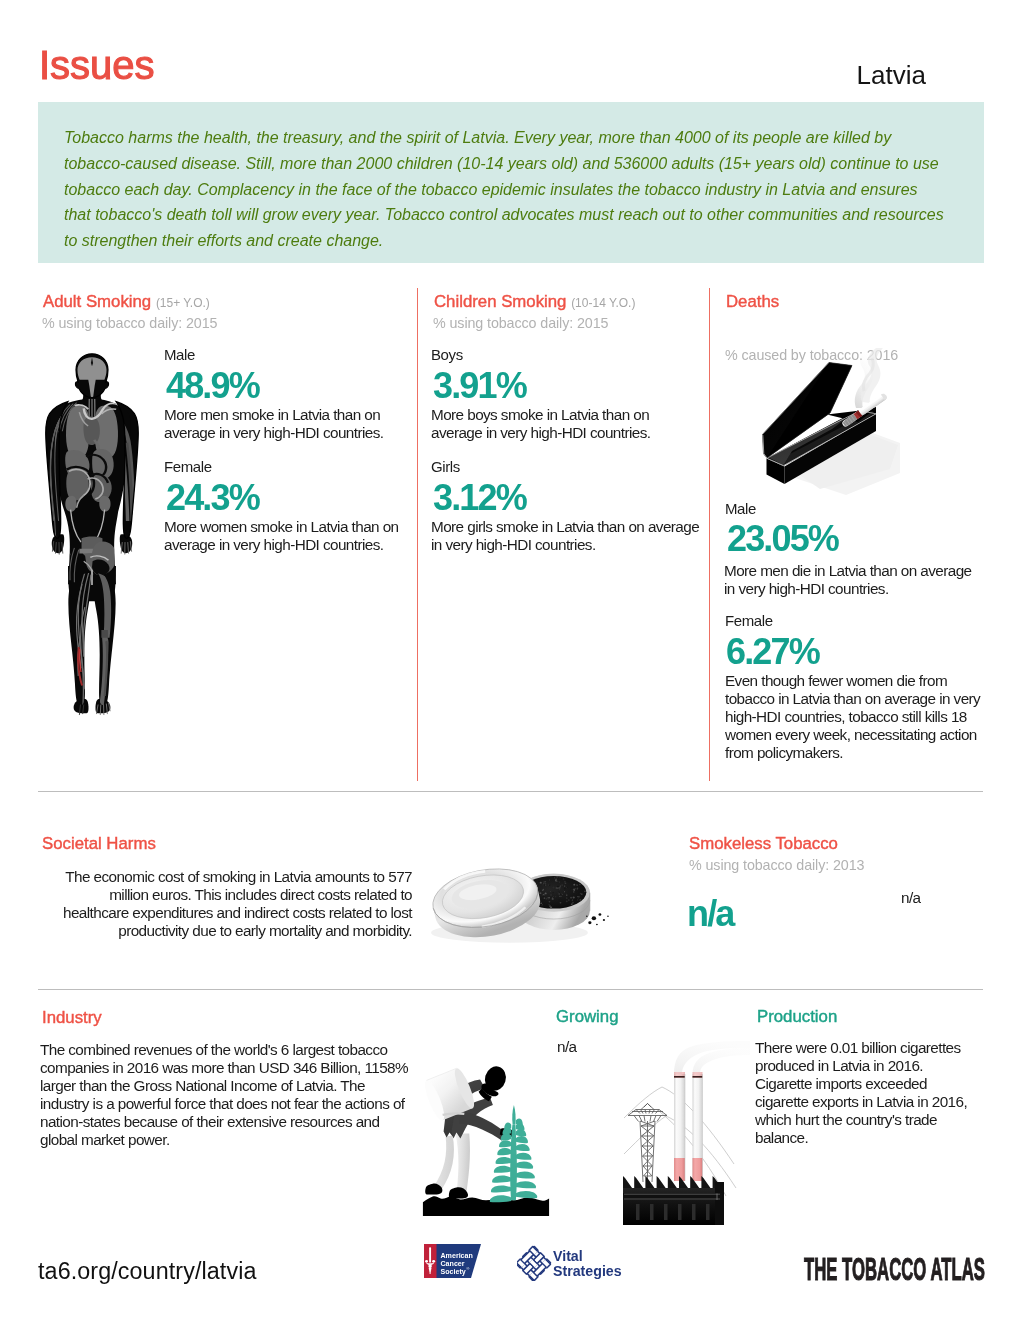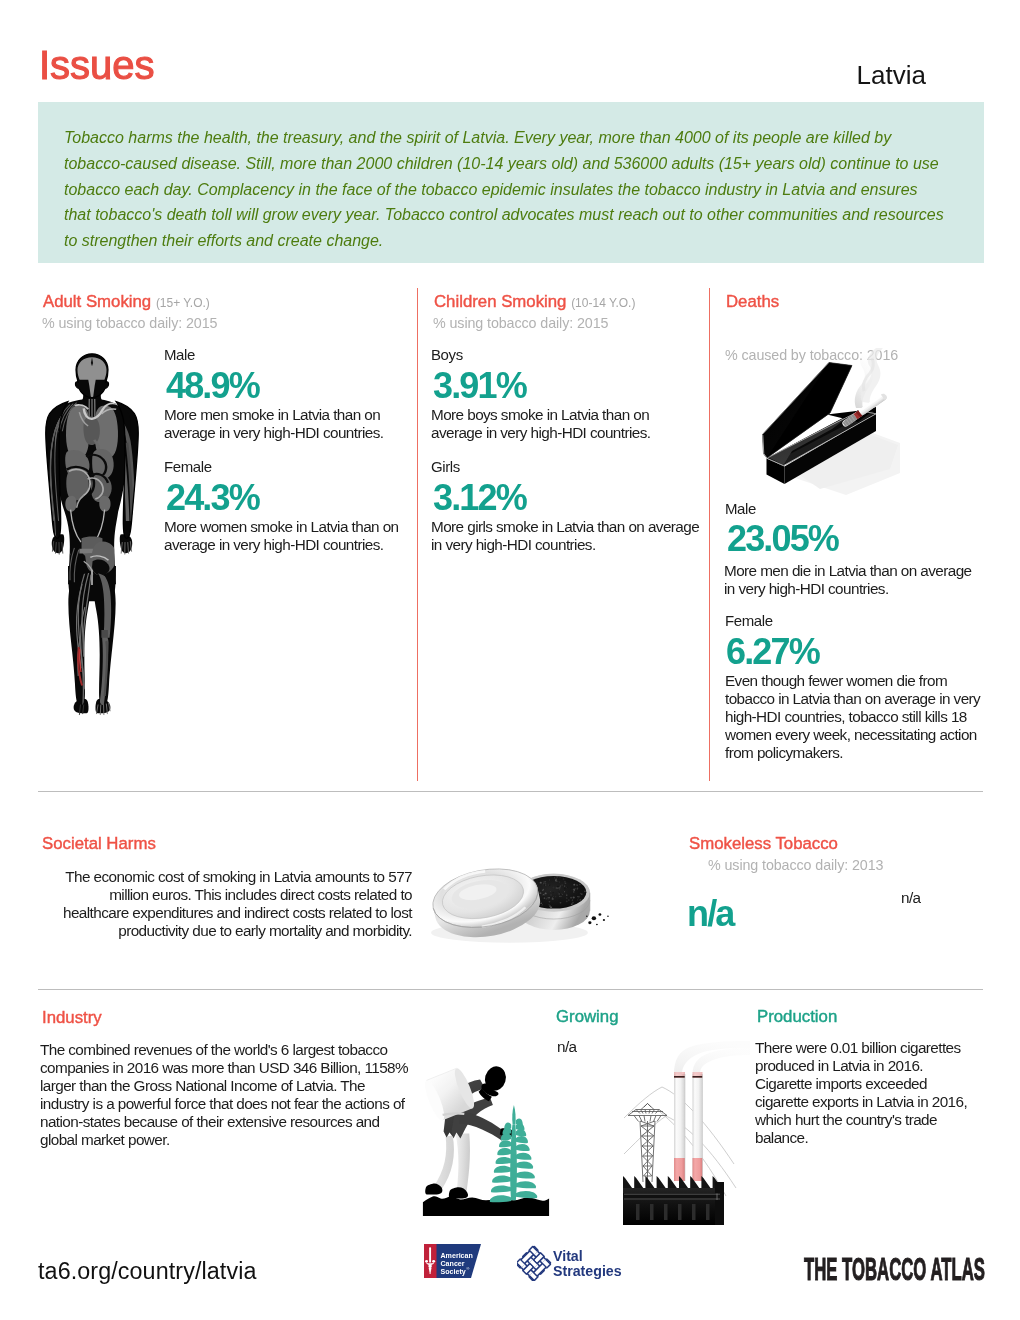--- a/index.html
+++ b/index.html
@@ -515,21 +515,21 @@
         <circle cx="180" cy="70" r="1.4"></circle>
         <circle cx="170" cy="79" r="1.6"></circle>
         <circle cx="184" cy="76" r="1.1"></circle>
         <circle cx="177" cy="81" r="0.9"></circle>
         <circle cx="167" cy="72" r="0.8"></circle>
         <circle cx="188" cy="72" r="0.8"></circle>
 </g>
 </svg>
 
   <div class="abs sec-title" style="left:689px;top:836px;">Smokeless Tobacco</div>
-  <div class="abs sec-sub" style="left:689px;top:858px;margin-left:19px;">% using tobacco daily: 2013</div>
+  <div class="abs sec-sub" style="left:689px;top:858px;">% using tobacco daily: 2013</div>
   <div class="abs stat-value" style="left:687px;top:896px;">n/a</div>
   <div class="abs stat-desc" style="left:901px;top:889px;">n/a</div>
 
   <div class="abs sec-title" style="left:42px;top:1010px;">Industry</div>
   <div class="abs body-text" style="left:40px;top:1041px;width:372px;">The combined revenues of the world's 6 largest tobacco companies in 2016 was more than USD 346 Billion, 1158% larger than the Gross National Income of Latvia. The industry is a powerful force that does not fear the actions of nation-states because of their extensive resources and global market power.</div>
 
   <div class="abs sec-title sec-title-teal" style="left:556px;top:1009px;">Growing</div>
   <div class="abs stat-desc" style="left:557px;top:1038px;">n/a</div>
 
 <svg class="abs" id="farmer-fig" viewBox="0 0 140 170" preserveAspectRatio="none" width="138" height="167" style="left:417px;top:1053px;" xmlns="http://www.w3.org/2000/svg">

